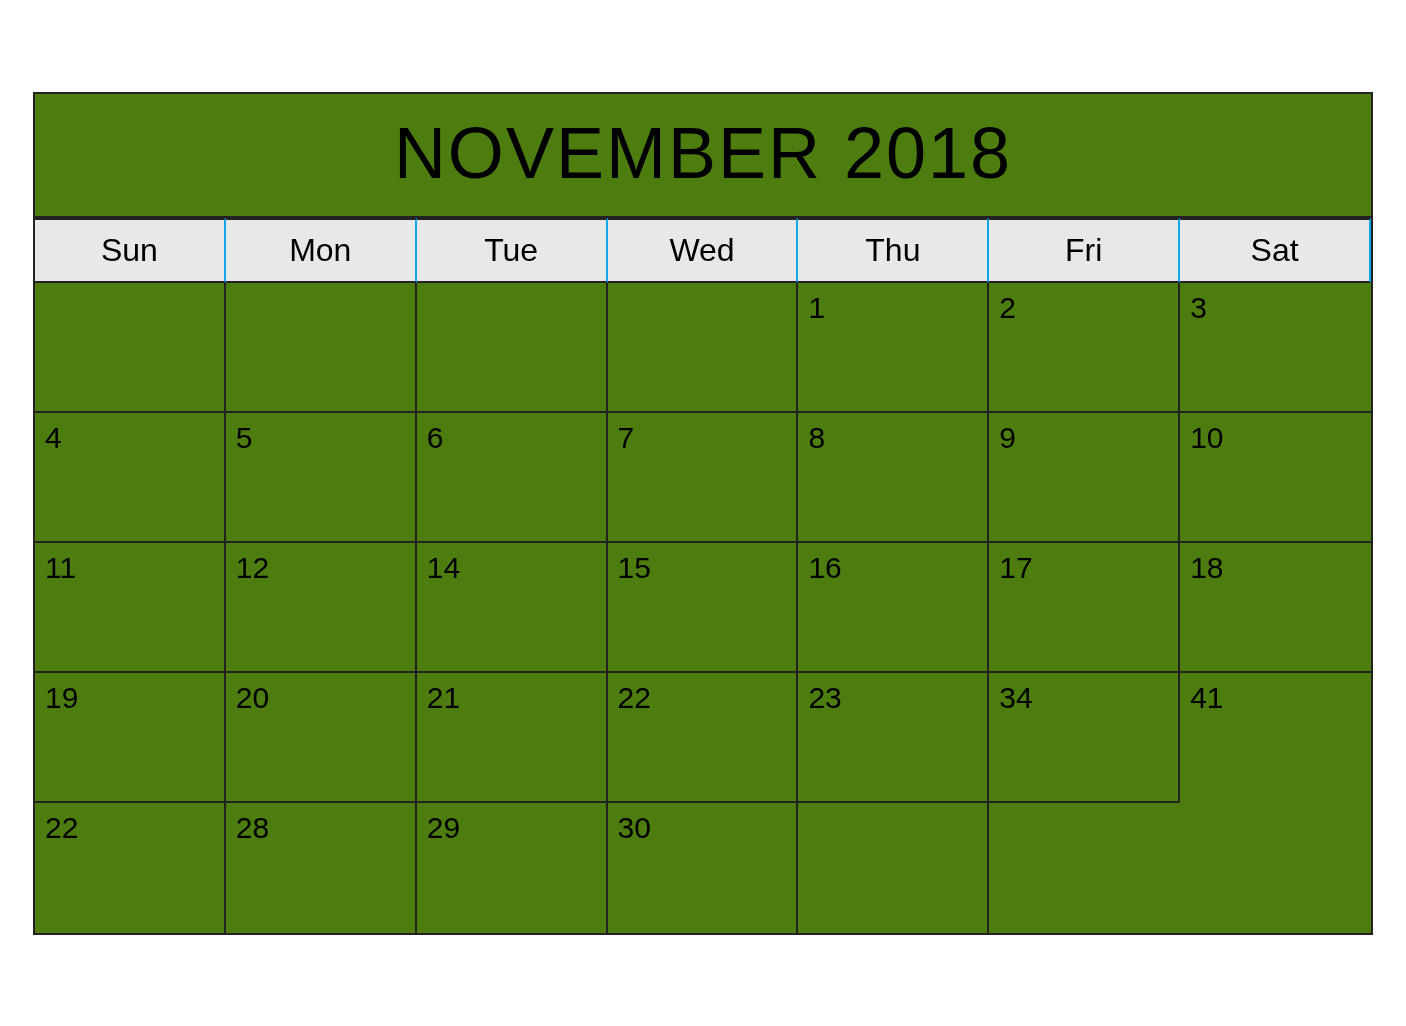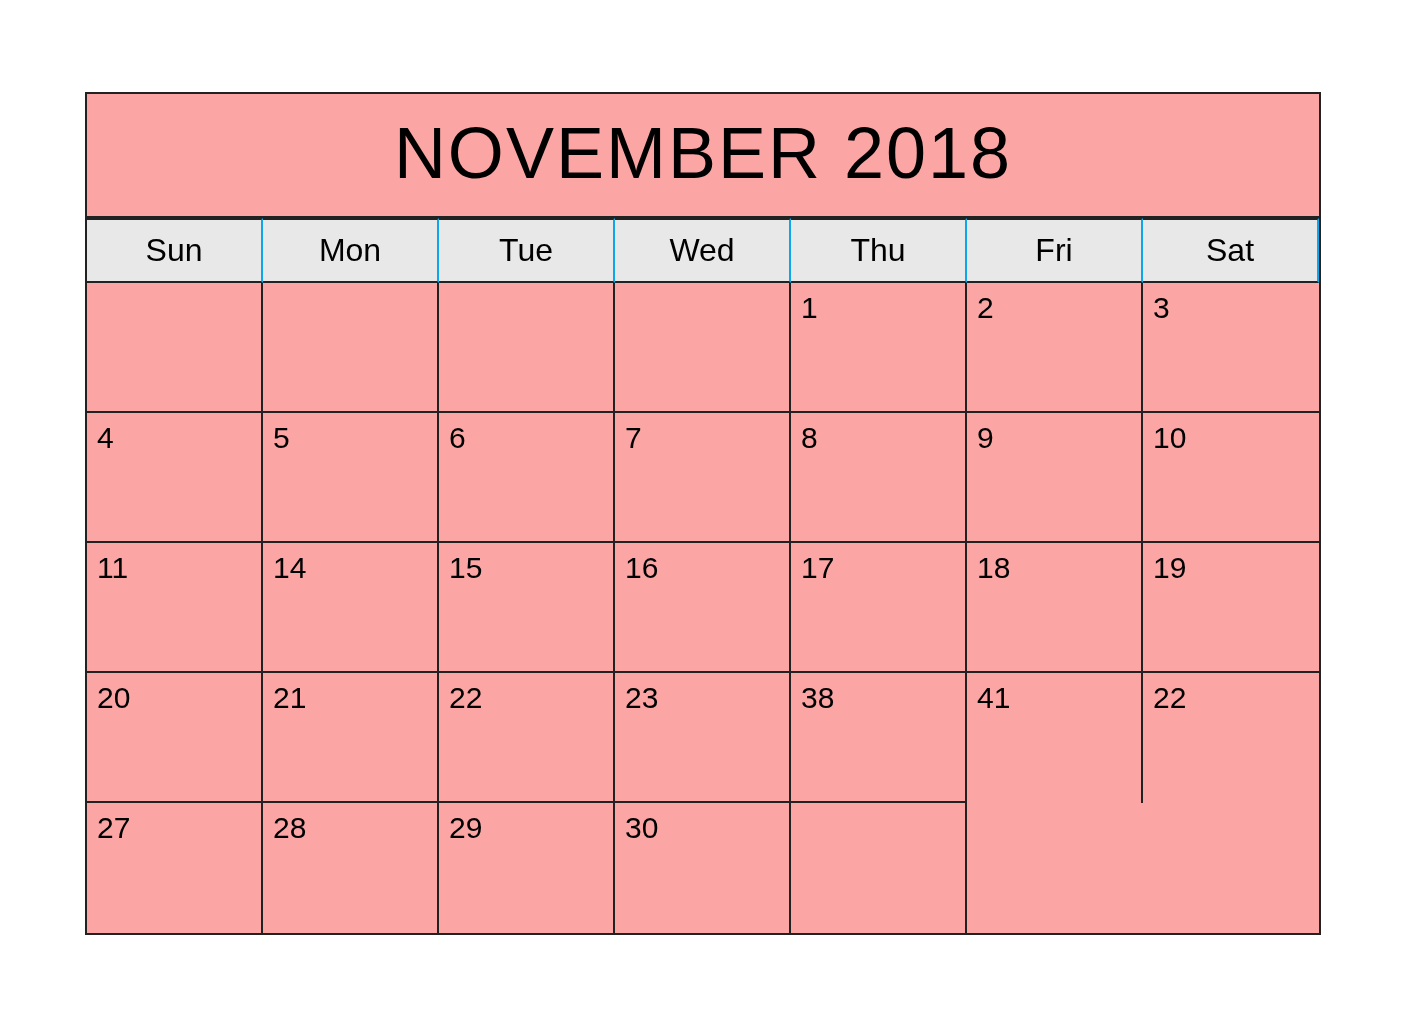--- a/index.html
+++ b/index.html
@@ -11,23 +11,23 @@
     body {
       background: #fff;
       display: flex;
       justify-content: center;
       align-items: center;
       min-height: 100vh;
       font-family: Arial, Helvetica, sans-serif;
     }
 
     .calendar-container {
-      width: 1236px;
+      width: 1340px;
       border: 2px solid #222;
-      background: #fca5a5;
+      background: #4d7c0f;
     }
 
     .calendar-title {
       text-align: center;
       font-size: 72px;
       font-weight: normal;
       padding: 18px 0 22px 0;
       letter-spacing: 2px;
       border-bottom: 2px solid #222;
       font-family: Arial, Helvetica, sans-serif;
@@ -101,34 +101,34 @@
 
     <div class="day-cell">4</div>
     <div class="day-cell">5</div>
     <div class="day-cell">6</div>
     <div class="day-cell">7</div>
     <div class="day-cell">8</div>
     <div class="day-cell">9</div>
     <div class="day-cell">10</div>
 
     <div class="day-cell">11</div>
+    <div class="day-cell">12</div>
     <div class="day-cell">14</div>
     <div class="day-cell">15</div>
     <div class="day-cell">16</div>
     <div class="day-cell">17</div>
 
     <div class="day-cell">18</div>
     <div class="day-cell">19</div>
     <div class="day-cell">20</div>
     <div class="day-cell">21</div>
     <div class="day-cell">22</div>
     <div class="day-cell">23</div>
-    <div class="day-cell">38</div>
+    <div class="day-cell">34</div>
 
     <div class="day-cell" style="border-bottom:none;">41</div>
     <div class="day-cell" style="border-bottom:none;">22</div>
-    <div class="day-cell" style="border-bottom:none;">27</div>
     <div class="day-cell" style="border-bottom:none;">28</div>
     <div class="day-cell" style="border-bottom:none;">29</div>
     <div class="day-cell" style="border-bottom:none;">30</div>
     <div class="day-cell empty" style="border-bottom:none;"></div>
   </div>
 </div>
 
 </body></html>

